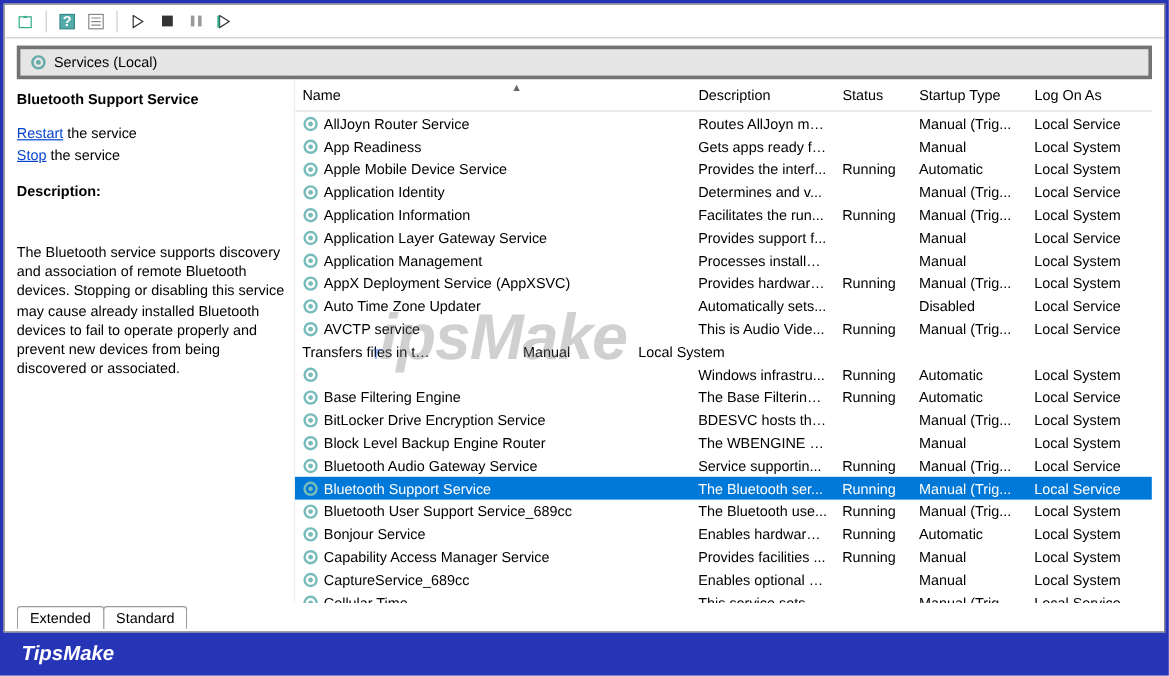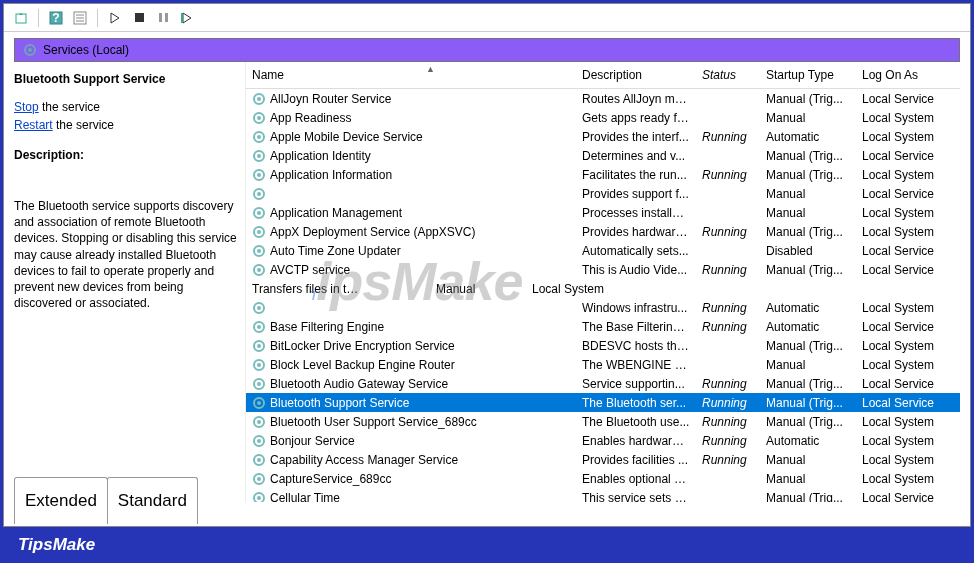--- a/index.html
+++ b/index.html
@@ -2,44 +2,44 @@
 <html><head>
 <meta charset="utf-8">
 <style>
 * { margin: 0; padding: 0; box-sizing: border-box; font-family: "Segoe UI", Tahoma, sans-serif; font-size: 12px; }
 body { background: #2635b5; width: 974px; height: 563px; overflow: hidden; position: relative; }
 .app-window { background: #fff; margin: 3px; border: 1px solid #888; height: 524px; display: flex; flex-direction: column; }
 .toolbar { height: 28px; border-bottom: 1px solid #ccc; display: flex; align-items: center; padding: 0 6px; gap: 2px; }
 .tb-sep { width: 1px; height: 18px; background: #ccc; margin: 0 4px; }
 .tb-btn { width: 22px; height: 22px; display: flex; align-items: center; justify-content: center; cursor: pointer; border-radius: 2px; }
 .content-area { flex: 1; display: flex; flex-direction: column; overflow: hidden; }
-.view-header { background: #8b5cf6; border: 1px solid #737373; margin: 6px 10px 0 10px; padding: 4px 8px; display: flex; align-items: center; gap: 6px; }
+.view-header { background: #e5e5e5; border: 3px solid #737373; margin: 6px 10px 0 10px; padding: 4px 8px; display: flex; align-items: center; gap: 6px; }
 .main-split { flex: 1; display: flex; margin: 0 10px; overflow: hidden; }
 .detail-pane { width: 232px; padding: 10px 8px 10px 0; border-right: 1px solid #eee; }
 .detail-title { font-weight: bold; margin-bottom: 12px; }
 .detail-links { margin-bottom: 14px; line-height: 1.5; }
 .detail-links a { color: #0645cc; text-decoration: underline; cursor: pointer; }
 .detail-desc-label { margin-bottom: 2px; font-weight: bold; }
 .detail-desc { line-height: 1.35; margin-top: 36px; }
 .list-pane { flex: 1; overflow: hidden; display: flex; flex-direction: column; }
 .cols { display: flex; border-bottom: 1px solid #ddd; padding: 6px 0; position: relative; }
 .col { padding: 0 6px; white-space: nowrap; overflow: hidden; text-overflow: ellipsis; }
 .c-name { flex: 0 0 330px; }
 .c-desc { flex: 0 0 120px; }
-.c-stat { flex: 0 0 64px; font-style: italic; }
+.c-stat { flex: 0 0 64px; }
 .c-start { flex: 0 0 96px; }
 .c-log { flex: 0 0 92px; }
 .sort-arrow { position: absolute; left: 180px; top: 2px; font-size: 9px; color: #666; }
 .rows { flex: 1; overflow-y: auto; }
 .row { display: flex; padding: 2px 0; align-items: center; height: 19px; cursor: default; }
 .row.selected { background: #0078d7; color: #fff; }
 .row .c-name { display: flex; align-items: center; gap: 4px; }
 .gear { width: 14px; height: 14px; flex-shrink: 0; display: inline-flex; align-items: center; justify-content: center; }
 .tabs-strip { height: 22px; display: flex; padding-left: 10px; gap: 0; align-items: flex-end; margin-bottom: 2px; }
-.tab { border: 1px solid #999; border-bottom: none; padding: 13px 10px; background: #fff; border-top-left-radius: 3px; border-top-right-radius: 3px; cursor: pointer; font-size: 17px; }
+.tab { border: 1px solid #999; border-bottom: none; padding: 2px 10px; background: #fff; border-top-left-radius: 3px; border-top-right-radius: 3px; cursor: pointer; font-size: 12px; }
 .tab + .tab { margin-left: -1px; }
 .footer-brand { position: absolute; left: 18px; bottom: 8px; color: #fff; font-weight: bold; font-size: 17px; font-style: italic; }
 .watermark { position: absolute; left: 310px; top: 250px; font-size: 54px; font-weight: bold; color: rgba(120,120,120,0.35); font-style: italic; pointer-events: none; letter-spacing: -1px; z-index: 0; }
 .watermark .wm-hl { color: rgba(30,90,220,0.45); }
 </style>
 </head>
 <body>
 
 <div class="app-window">
 
@@ -98,22 +98,22 @@
             <circle cx="7" cy="7" r="2" fill="#6aa"></circle>
           </svg>
       </span>
       <span>Services (Local)</span>
     </div>
 
     <div class="main-split">
       <div class="detail-pane">
         <div class="detail-title">Bluetooth Support Service</div>
         <div class="detail-links">
+          <div><a>Restart</a><span> the service</span></div>
           <div><a>Stop</a><span> the service</span></div>
-          <div><a>Restart</a><span> the service</span></div>
         </div>
         <div class="detail-desc-label">Description:</div>
         <div class="detail-desc">The Bluetooth service supports discovery and association of remote Bluetooth devices.  Stopping or disabling this service may cause already installed Bluetooth devices to fail to operate properly and prevent new devices from being discovered or associated.</div>
       </div>
 
       <div class="list-pane">
         <div class="cols">
           <span class="sort-arrow">▲</span>
           <div class="col c-name">Name</div>
           <div class="col c-desc">Description</div>
@@ -198,20 +198,21 @@
               <div class="col c-log">Local System</div>
             </div>
             <div class="row">
               <div class="col c-name">
                 <span class="gear">
                   <svg width="14" height="14" viewBox="0 0 14 14">
                     <circle cx="7" cy="7" r="5" fill="none" stroke="#7bb" stroke-width="2"></circle>
                     <circle cx="7" cy="7" r="2" fill="#7bb"></circle>
                   </svg>
                 </span>
+                <span>Application Layer Gateway Service</span>
               </div>
               <div class="col c-desc">Provides support f...</div>
               <div class="col c-stat"></div>
               <div class="col c-start">Manual</div>
               <div class="col c-log">Local Service</div>
             </div>
             <div class="row">
               <div class="col c-name">
                 <span class="gear">
                   <svg width="14" height="14" viewBox="0 0 14 14">

